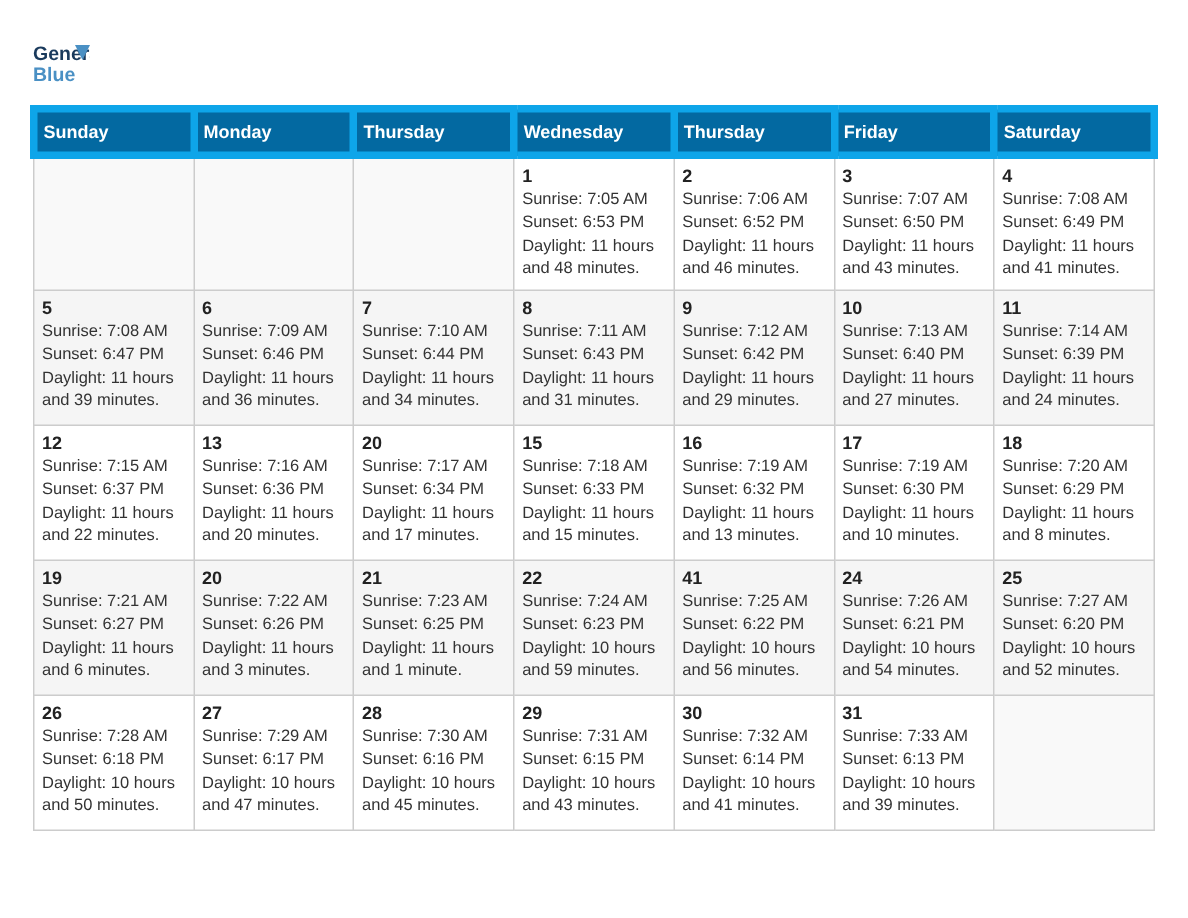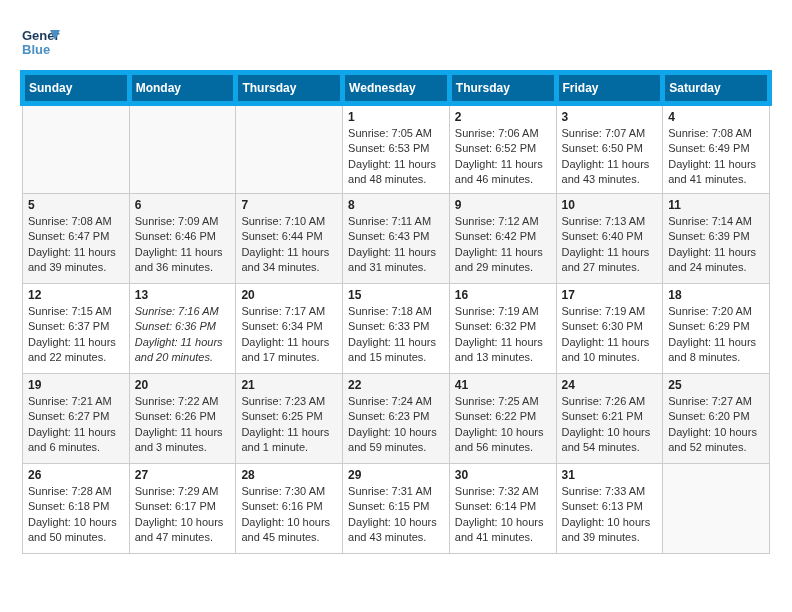--- a/index.html
+++ b/index.html
@@ -194,21 +194,21 @@
       <tr>
         <td>
           <div class="day-number">12</div>
           <div class="day-info" style="white-space: pre-line;">Sunrise: 7:15 AM
 Sunset: 6:37 PM
 Daylight: 11 hours
 and 22 minutes.</div>
         </td>
         <td>
           <div class="day-number">13</div>
-          <div class="day-info" style="white-space: pre-line; font-style: italic;">Sunrise: 7:16 AM
+          <div class="day-info" style="white-space: pre-line;">Sunrise: 7:16 AM
 Sunset: 6:36 PM
 Daylight: 11 hours
 and 20 minutes.</div>
         </td>
         <td>
           <div class="day-number">20</div>
           <div class="day-info" style="white-space: pre-line;">Sunrise: 7:17 AM
 Sunset: 6:34 PM
 Daylight: 11 hours
 and 17 minutes.</div>

